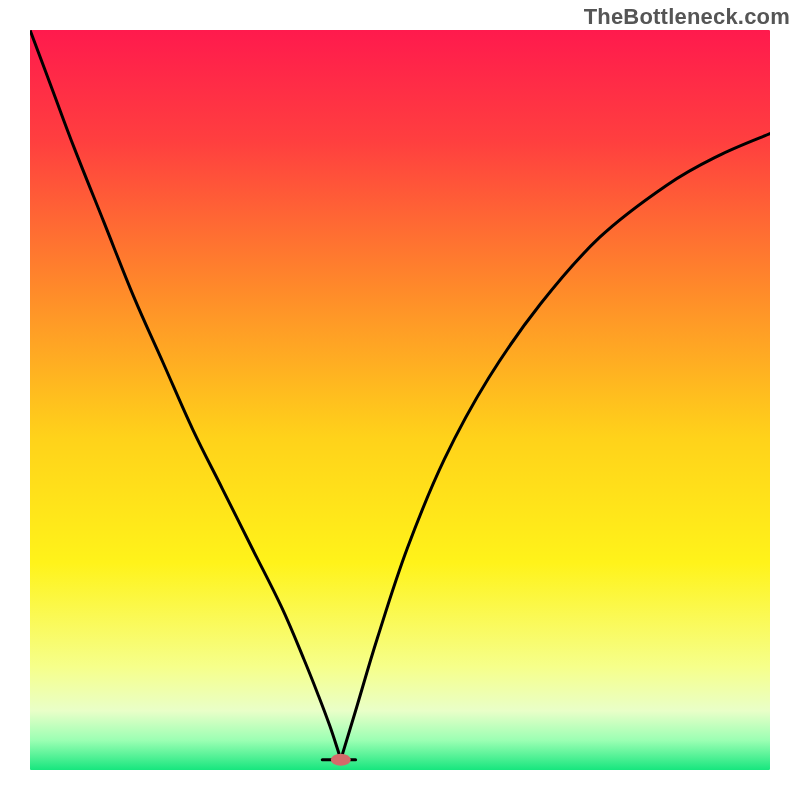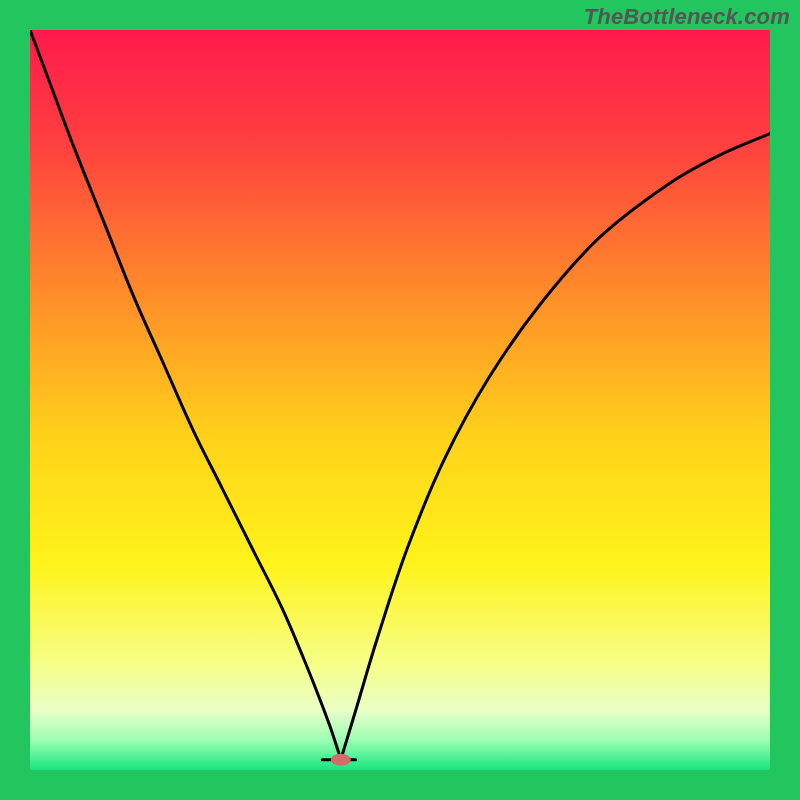--- a/index.html
+++ b/index.html
@@ -8,22 +8,21 @@
     width: 800px;
     height: 800px;
     background: #000;
     font-family: Arial, Helvetica, sans-serif;
     overflow: hidden;
   }
   .frame {
     position: relative;
     width: 800px;
     height: 800px;
-    background: #22c55e;
-    font-style: italic;
+    background: #ffffff;
   }
   .watermark {
     position: absolute;
     top: 4px;
     right: 10px;
     color: #555;
     font-size: 22px;
     font-weight: 600;
     letter-spacing: 0.2px;
     z-index: 5;

